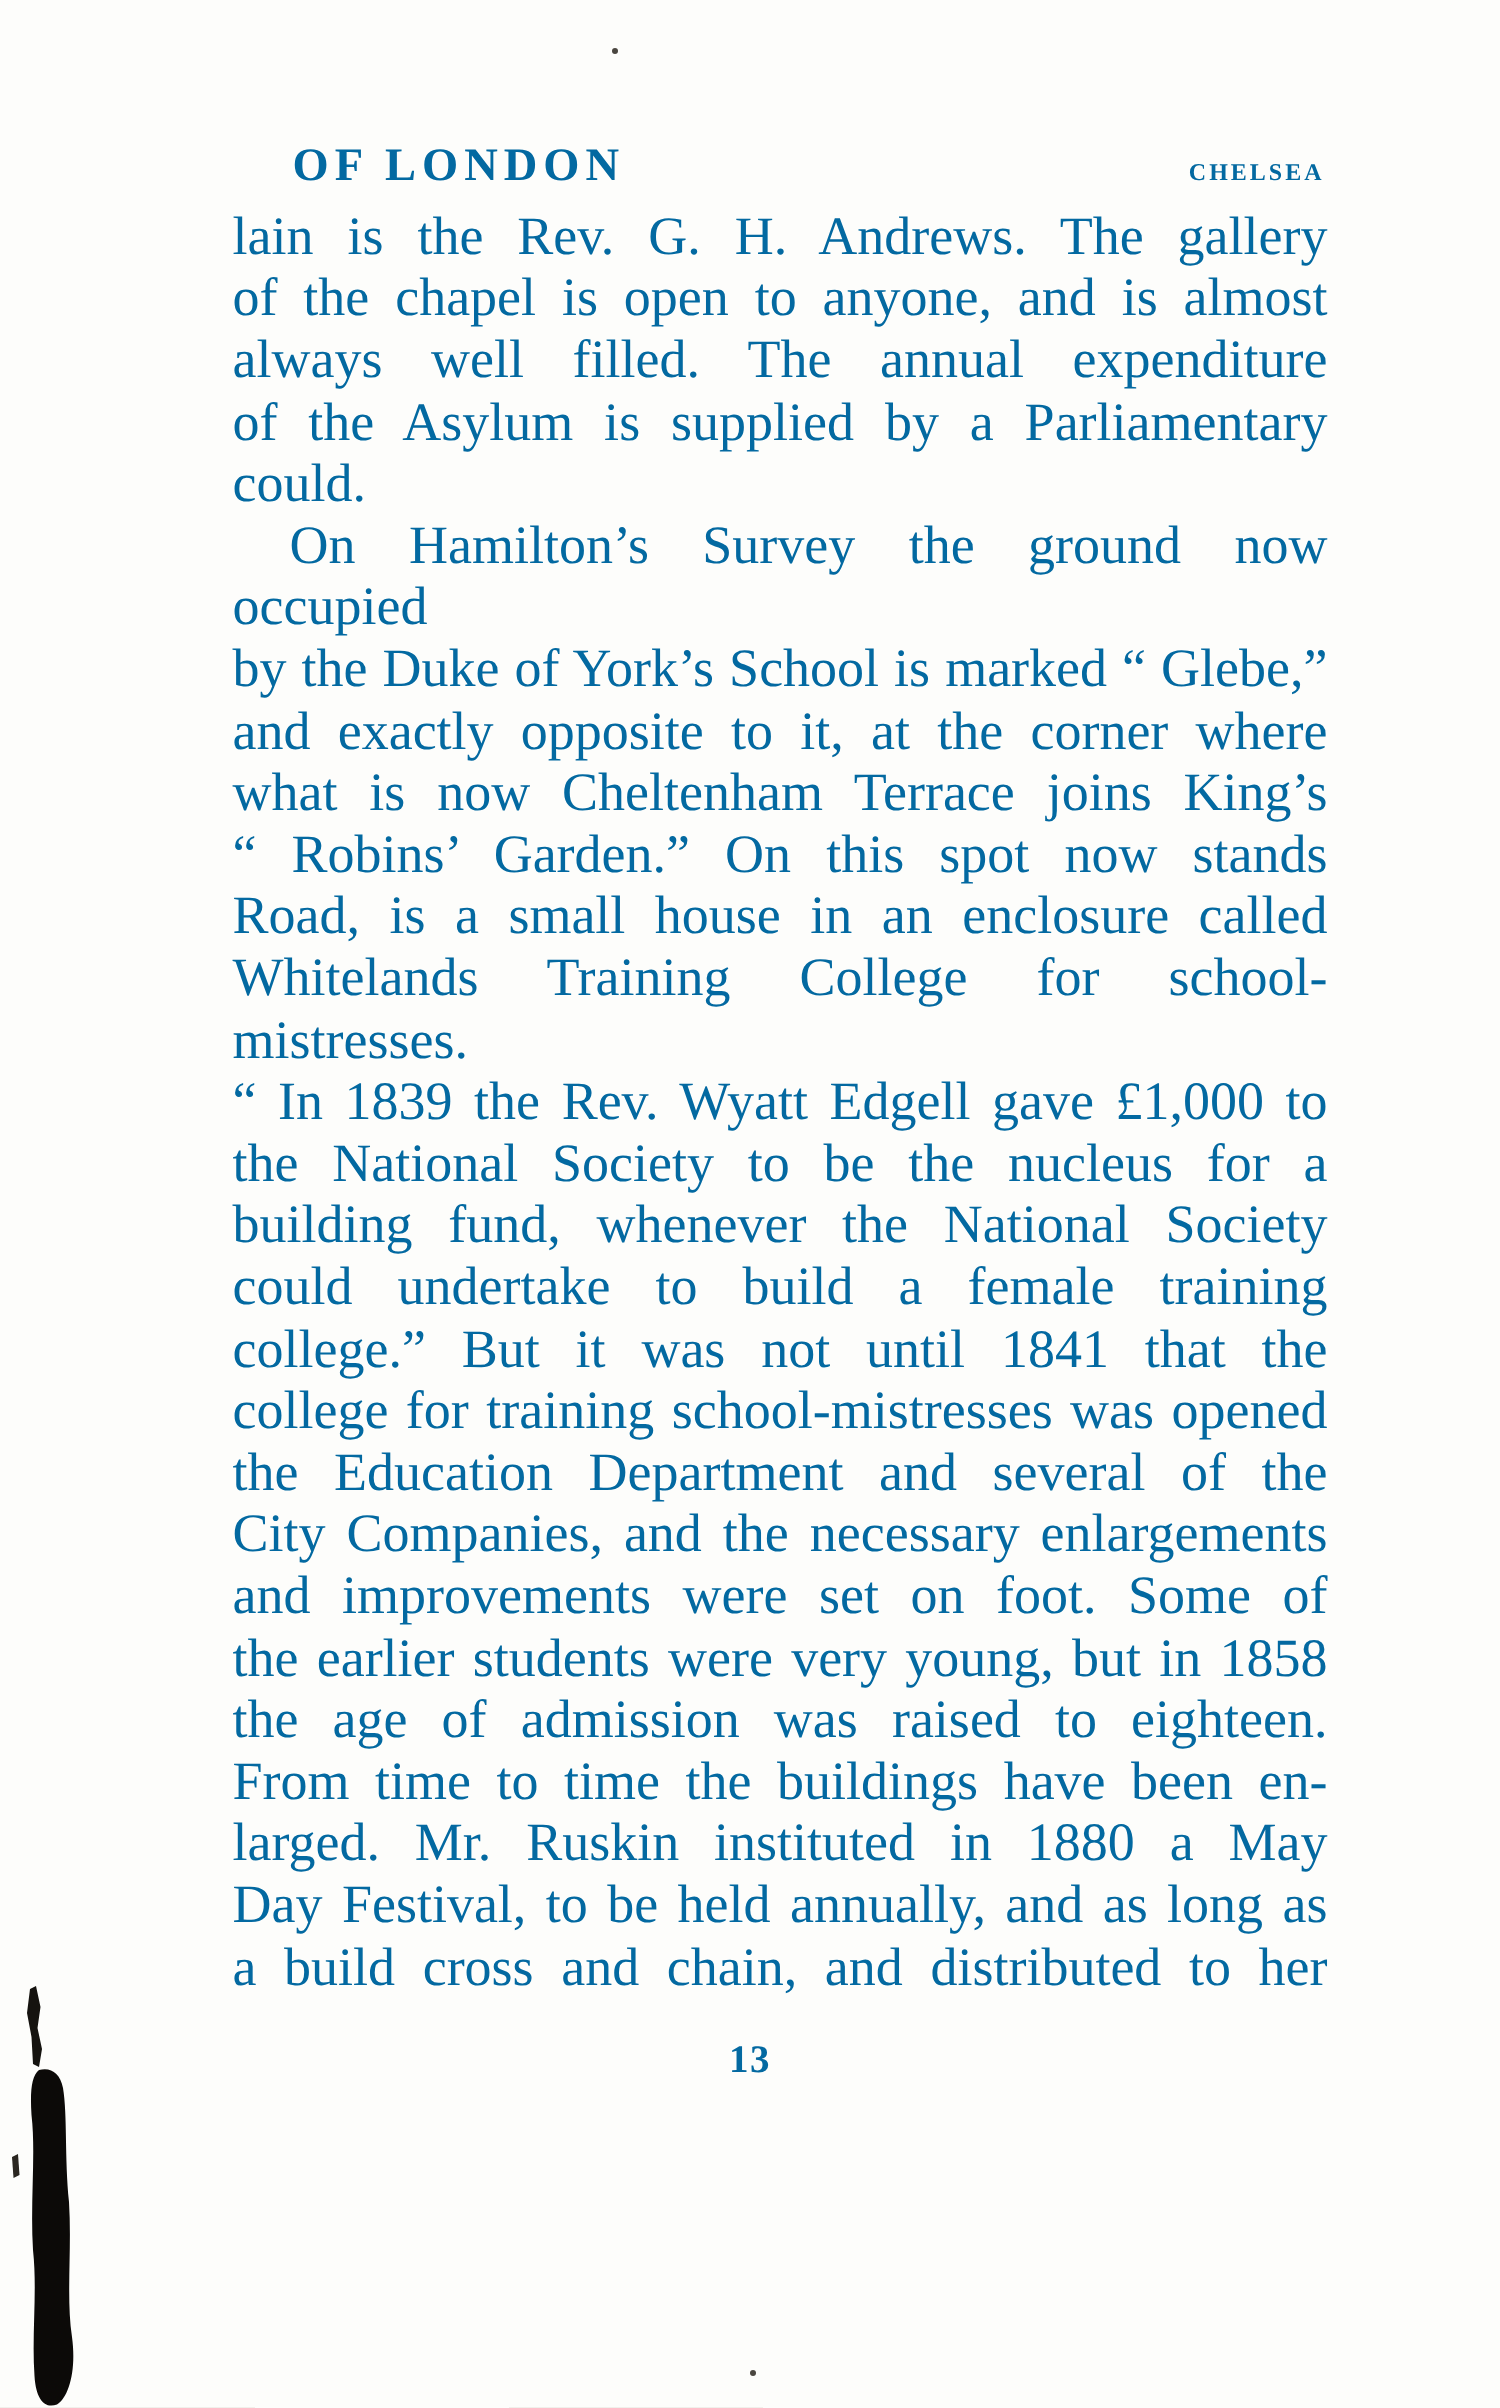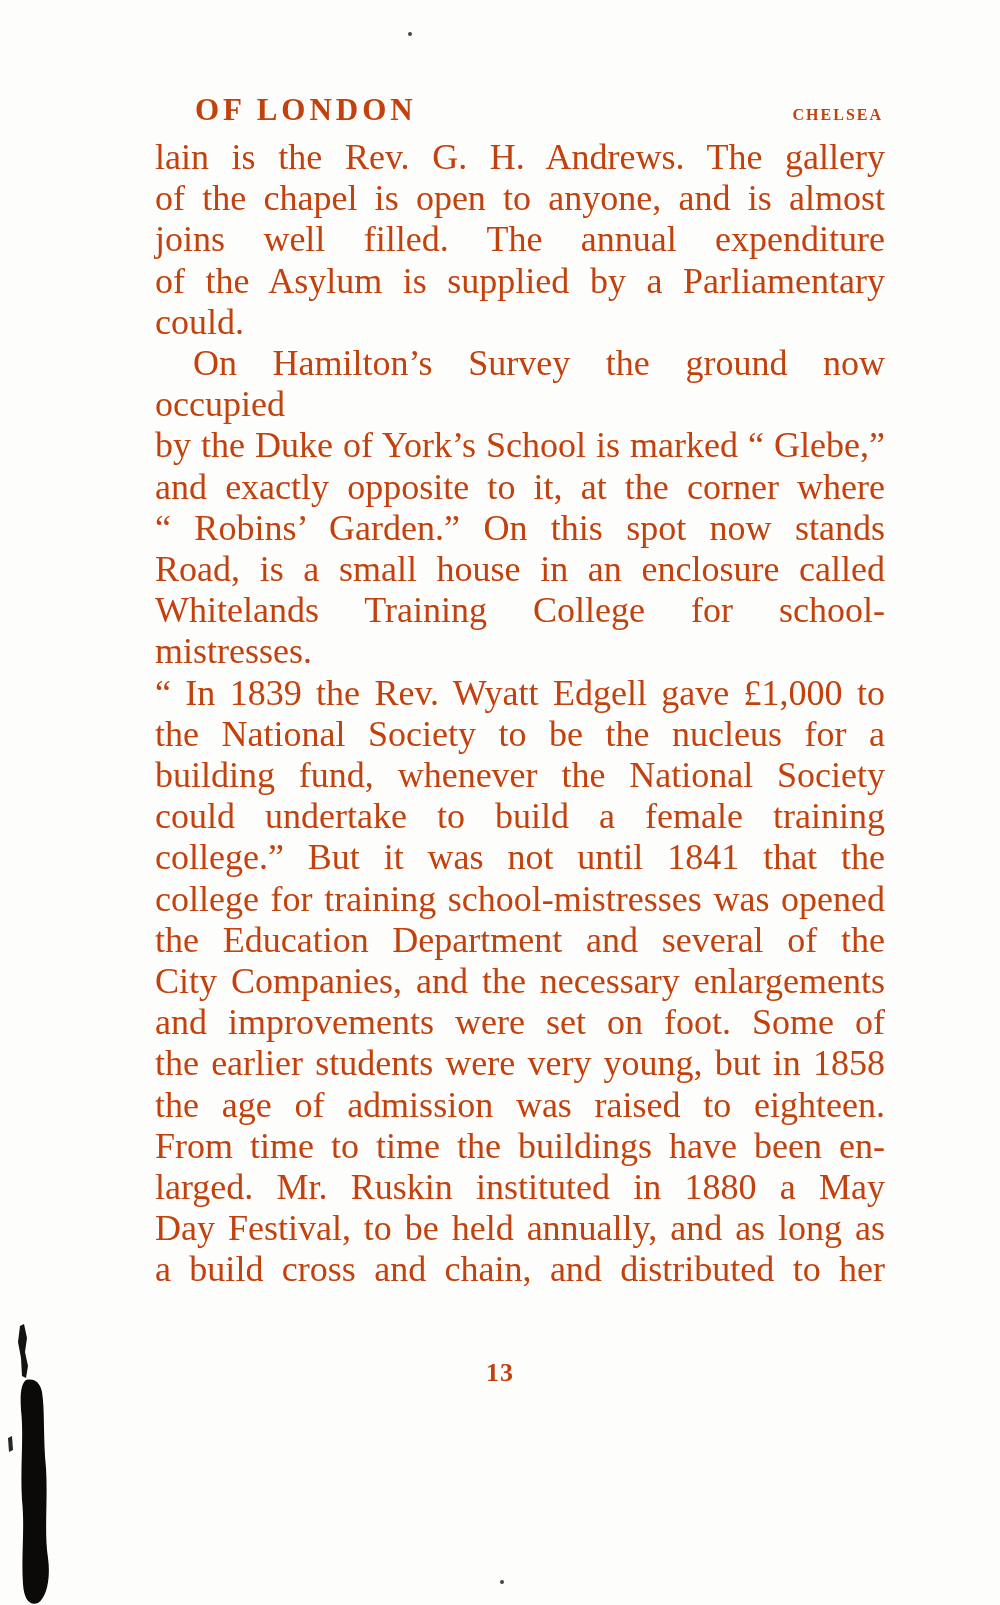--- a/index.html
+++ b/index.html
@@ -6,21 +6,21 @@
     margin: 0;
     padding: 0;
     background: #e8e6e0;
   }
   .page {
     position: relative;
     width: 1000px;
     height: 1605px;
     margin: 0 auto;
     background: #fdfdfb;
-    color: #c2410c;
+    color: #0369a1;
     font-family: "Liberation Serif", "DejaVu Serif", serif;
     overflow: hidden;
     box-sizing: border-box;
   }
   .speck {
     position: absolute;
     background: #4a463f;
     border-radius: 50%;
   }
   .speck.top { left: 408px; top: 32px; width: 4px; height: 4px; }
@@ -92,26 +92,27 @@
   <span class="speck top"></span>
 
   <div class="header-row">
     <span class="book-title">OF LONDON</span>
     <span class="running-head">CHELSEA</span>
   </div>
 
   <div class="text-block">
       <div class="line">lain is the Rev. G. H. Andrews.  The gallery</div>
       <div class="line">of the chapel is open to anyone, and is almost</div>
-      <div class="line">joins well filled.  The annual expenditure</div>
+      <div class="line">always well filled.  The annual expenditure</div>
       <div class="line">of the Asylum is supplied by a Parliamentary</div>
       <div class="line no-justify">could.</div>
       <div class="line indent">On Hamilton’s Survey the ground now occupied</div>
       <div class="line">by the Duke of York’s School is marked “ Glebe,”</div>
       <div class="line">and exactly opposite to it, at the corner where</div>
+      <div class="line">what is now Cheltenham Terrace joins King’s</div>
       <div class="line">“ Robins’ Garden.”  On this spot now stands</div>
       <div class="line">Road, is a small house in an enclosure called</div>
       <div class="line">Whitelands Training College for school-mistresses.</div>
       <div class="line">“ In 1839 the Rev. Wyatt Edgell gave £1,000 to</div>
       <div class="line">the National Society to be the nucleus for a</div>
       <div class="line">building fund, whenever the National Society</div>
       <div class="line">could undertake to build a female training</div>
       <div class="line">college.”  But it was not until 1841 that the</div>
       <div class="line">college for training school-mistresses was opened</div>
       <div class="line">the Education Department and several of the</div>

